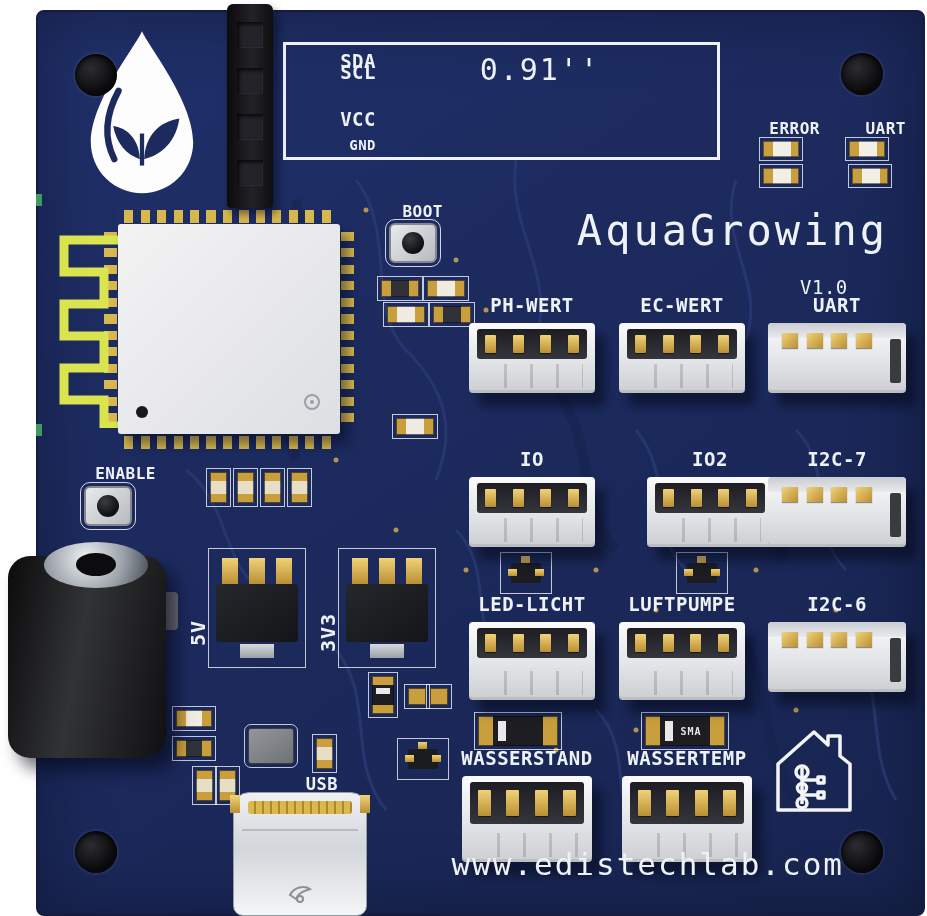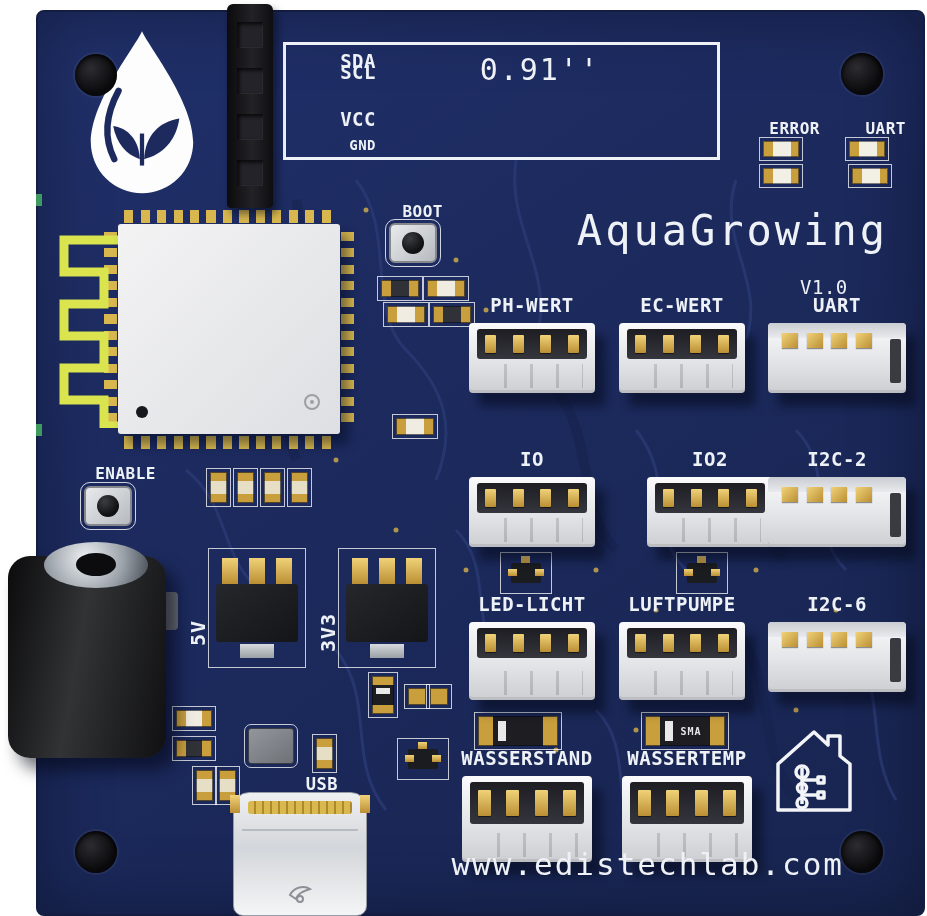--- a/index.html
+++ b/index.html
@@ -278,21 +278,21 @@
       <div class="cavity">
         <span class="pin"></span>
           <span class="pin"></span>
           <span class="pin"></span>
           <span class="pin"></span>
       </div>
       <div class="grooves"></div>
     </div>
   </div>
   <div class="conn side" style="left:768px;top:477px;width:138px;height:70px;">
-    <div class="conn-label">I2C-2</div>
+    <div class="conn-label">I2C-7</div>
     <div class="conn-body">
       <div class="top-face"></div>
       <div class="pins-row">
         <span class="pin-top"></span>
           <span class="pin-top"></span>
           <span class="pin-top"></span>
           <span class="pin-top"></span>
       </div>
       <div class="slot"></div>
     </div>

